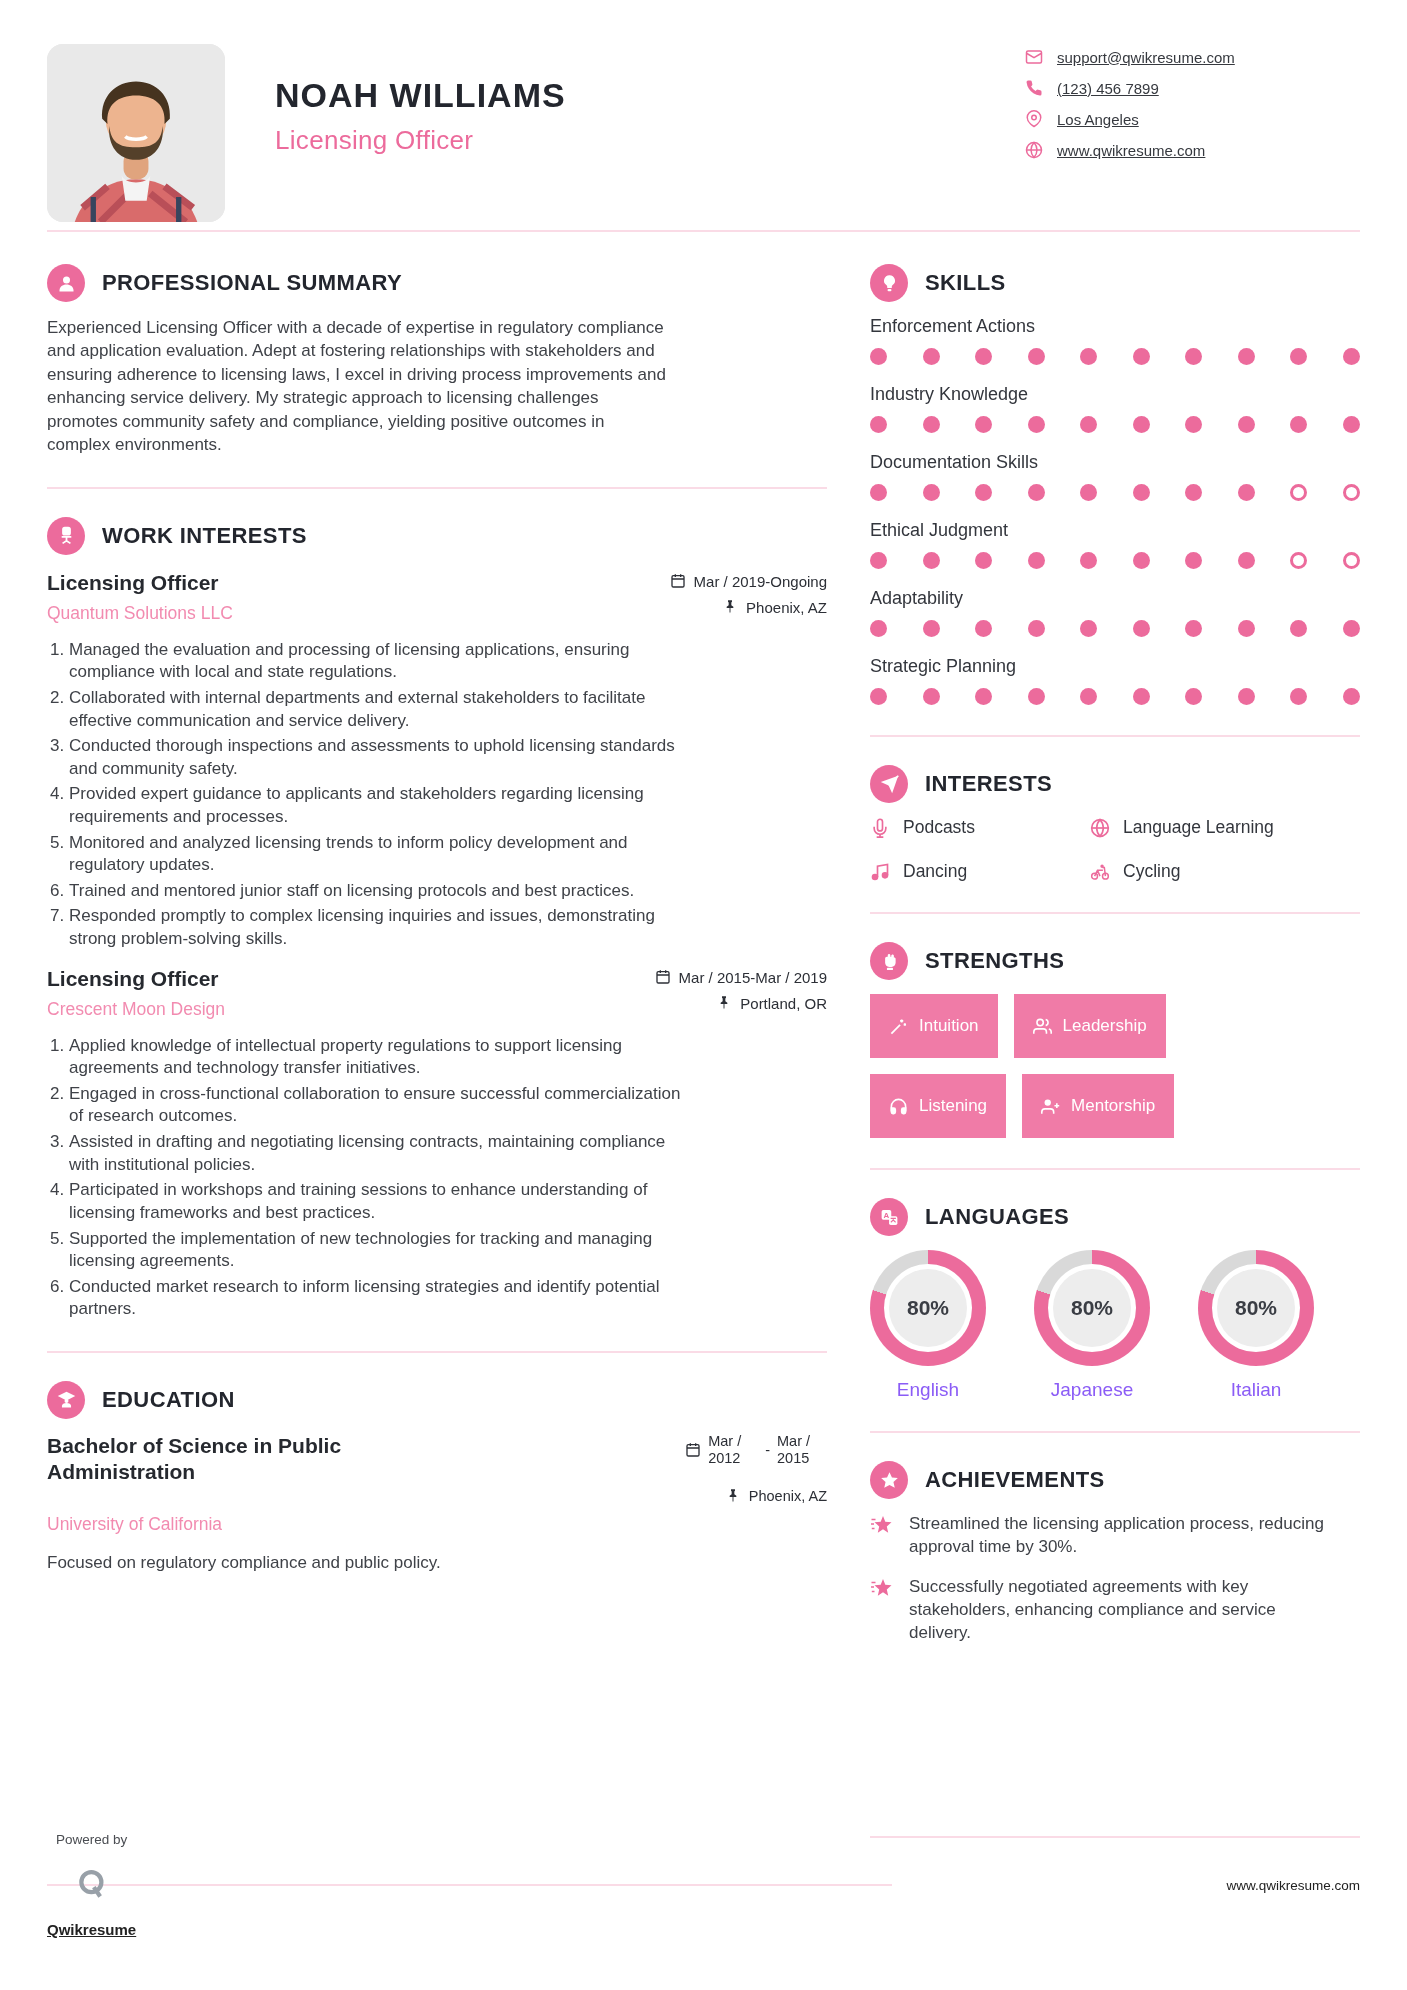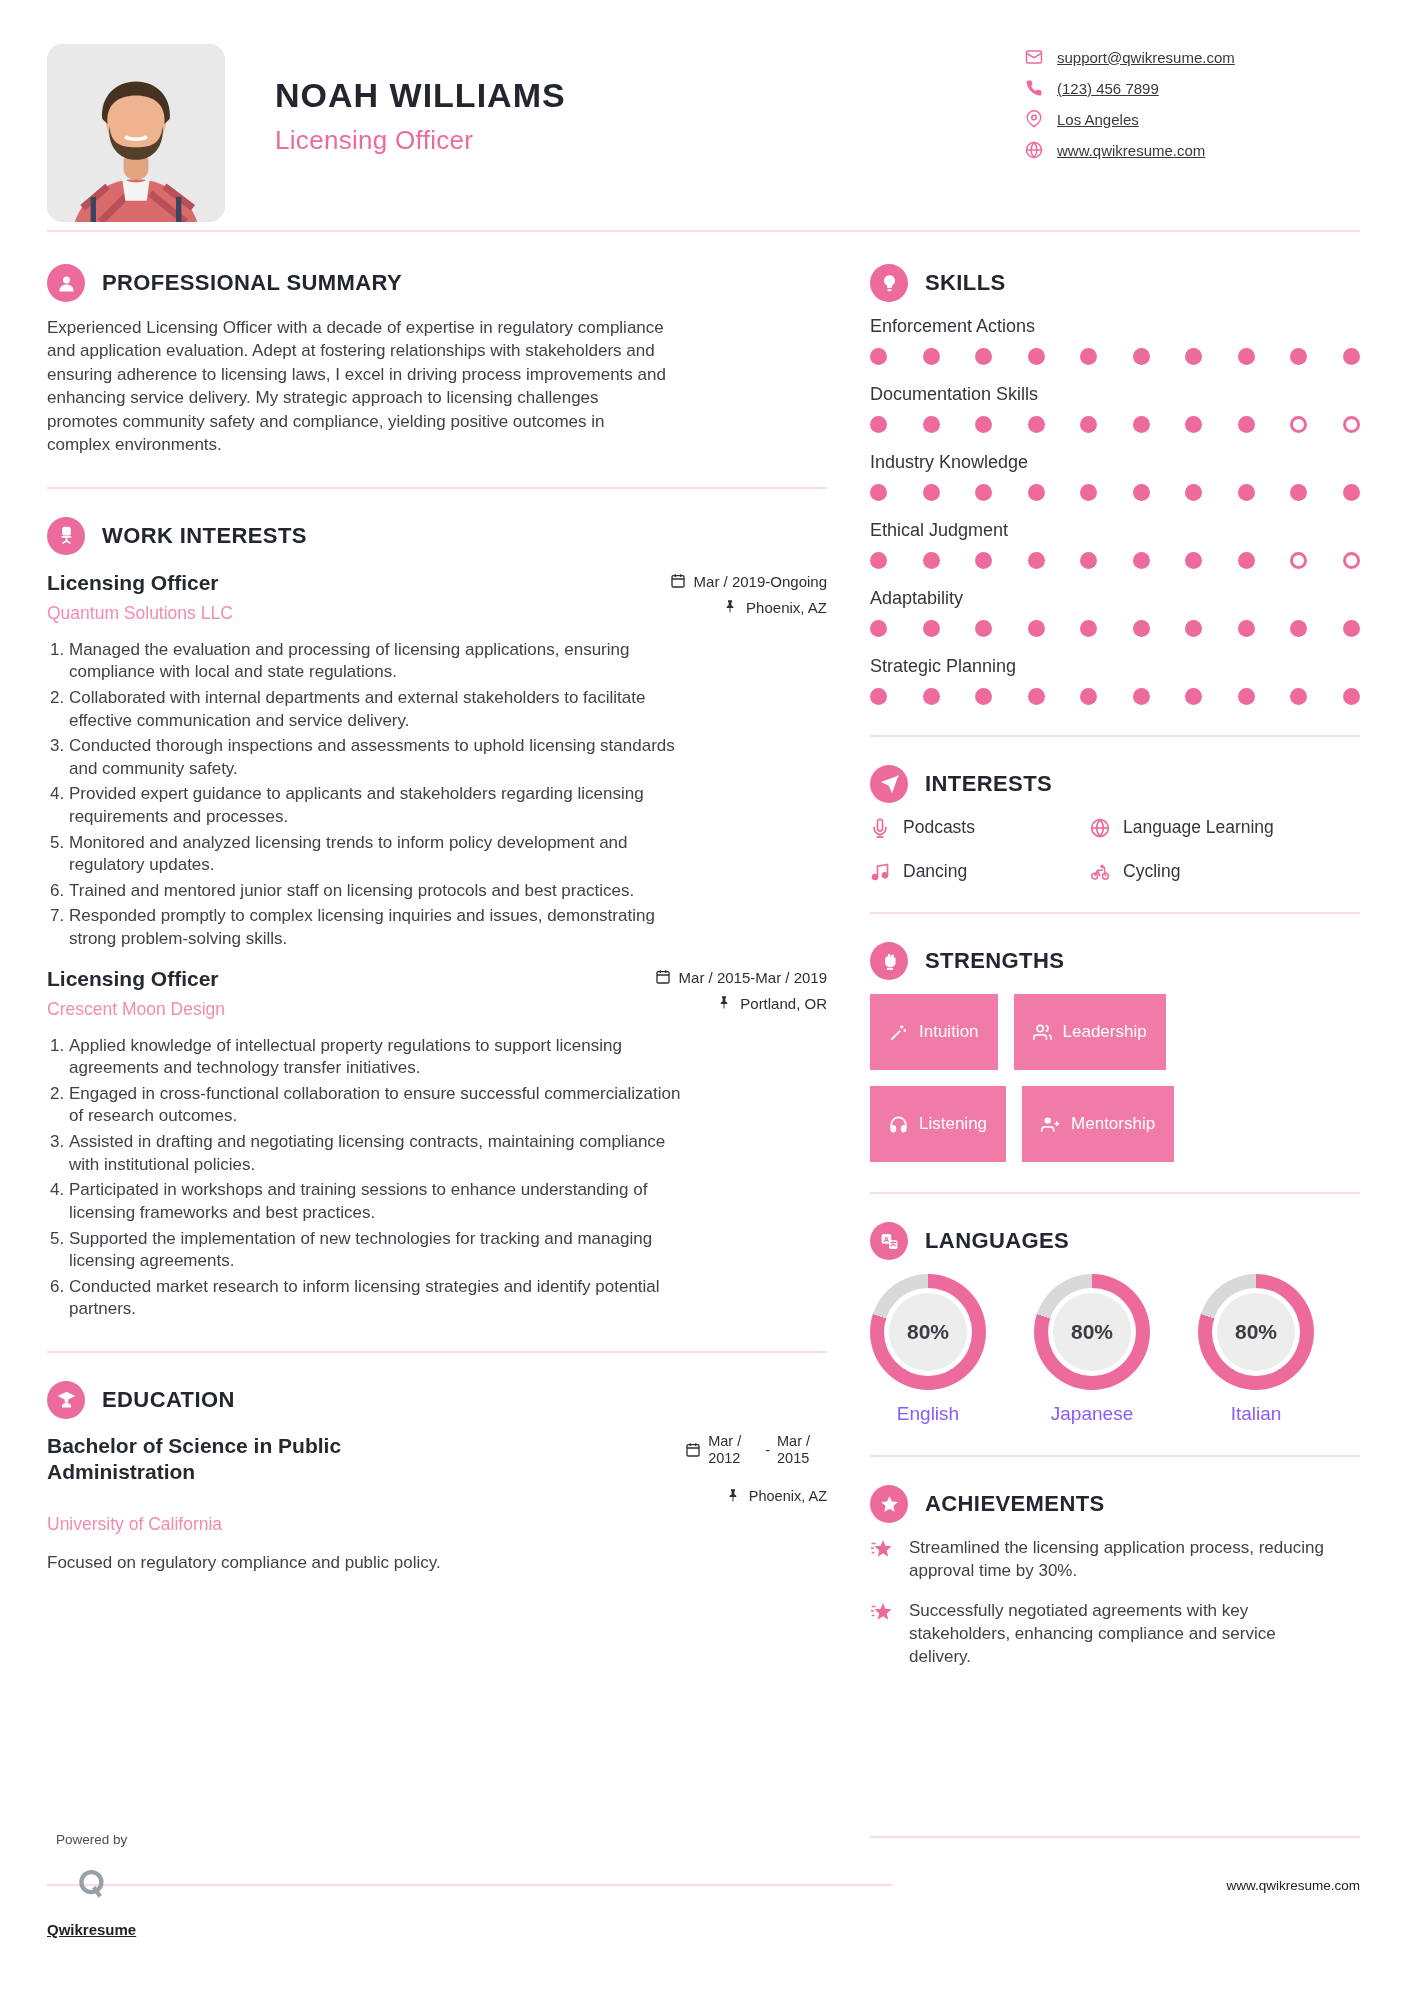--- a/index.html
+++ b/index.html
@@ -74,21 +74,21 @@
   .dot.hollow{background:#fff;border:3.5px solid var(--accent);}
 
   
   .interests-grid{display:grid;grid-template-columns:220px 1fr;row-gap:23px;margin-top:6px;}
   .interest{display:flex;align-items:center;gap:13px;font-size:17.5px;color:#33363d;}
   .interest .iicon{width:20px;height:20px;color:var(--accent);display:flex;}
   .iicon svg{width:20px;height:20px;}
 
   
   .tags{display:flex;flex-wrap:wrap;gap:16px;margin-top:8px;width:420px;}
-  .tag{display:flex;align-items:center;gap:11px;background:var(--tag-bg);color:#fff;font-size:17px;padding:28px 19px;}
+  .tag{display:flex;align-items:center;gap:11px;background:var(--tag-bg);color:#fff;font-size:17px;padding:22px 19px;}
   .tag svg{width:19px;height:19px;}
 
   
   .langs{display:flex;gap:48px;margin-top:8px;}
   .lang{text-align:center;}
   .ring{position:relative;width:116px;height:116px;border-radius:50%;}
   .ring::before{content:'';position:absolute;inset:14px;background:#fff;border-radius:50%;}
   .ring-inner{position:absolute;inset:19px;background:var(--ring-inner);border-radius:50%;display:flex;align-items:center;justify-content:center;font-size:21px;font-weight:700;color:#3a3d44;}
   .lang-label{margin-top:13px;font-size:19px;color:#8b5cf6;}
 
@@ -342,47 +342,47 @@
                 <span class="dot "></span>
                 <span class="dot "></span>
                 <span class="dot "></span>
                 <span class="dot "></span>
                 <span class="dot "></span>
                 <span class="dot "></span>
                 <span class="dot "></span>
     </div>
   </div>
   <div class="skill">
+    <div class="skill-label">Industry Knowledge</div>
+    <div class="dots">
+      <span class="dot "></span>
+                <span class="dot "></span>
+                <span class="dot "></span>
+                <span class="dot "></span>
+                <span class="dot "></span>
+                <span class="dot "></span>
+                <span class="dot "></span>
+                <span class="dot "></span>
+                <span class="dot "></span>
+                <span class="dot "></span>
+    </div>
+  </div>
+  <div class="skill">
     <div class="skill-label">Documentation Skills</div>
     <div class="dots">
       <span class="dot "></span>
                 <span class="dot "></span>
                 <span class="dot "></span>
                 <span class="dot "></span>
                 <span class="dot "></span>
                 <span class="dot "></span>
                 <span class="dot "></span>
                 <span class="dot "></span>
                 <span class="dot hollow"></span>
                 <span class="dot hollow"></span>
-    </div>
-  </div>
-  <div class="skill">
-    <div class="skill-label">Industry Knowledge</div>
-    <div class="dots">
-      <span class="dot "></span>
-                <span class="dot "></span>
-                <span class="dot "></span>
-                <span class="dot "></span>
-                <span class="dot "></span>
-                <span class="dot "></span>
-                <span class="dot "></span>
-                <span class="dot "></span>
-                <span class="dot "></span>
-                <span class="dot "></span>
     </div>
   </div>
   <div class="skill">
     <div class="skill-label">Ethical Judgment</div>
     <div class="dots">
       <span class="dot "></span>
                 <span class="dot "></span>
                 <span class="dot "></span>
                 <span class="dot "></span>
                 <span class="dot "></span>

